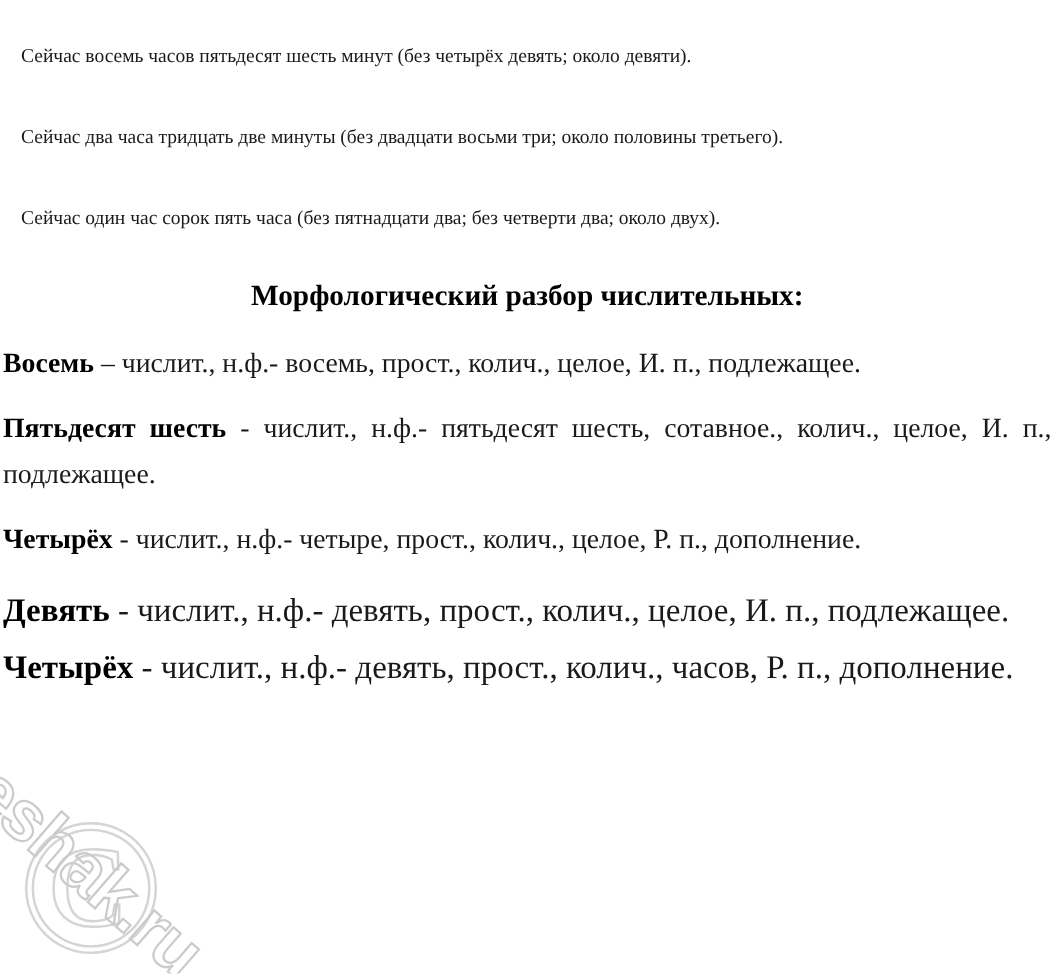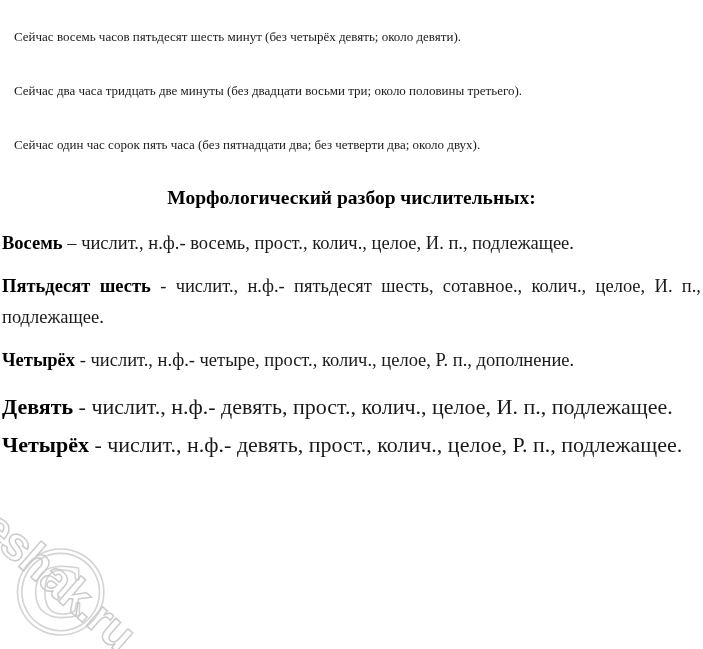--- a/index.html
+++ b/index.html
@@ -136,18 +136,18 @@
 
     <p class="entry entry-gap">
       <b>Четырёх</b><span> - </span><span>числит., н.ф.- четыре, прост., колич., целое, Р. п., дополнение.</span>
     </p>
 
     <p class="entry-compact">
       <b>Девять</b><span> - </span><span>числит., н.ф.- девять, прост., колич., целое, И. п., подлежащее.</span>
     </p>
 
     <p class="entry-compact">
-      <b>Четырёх</b><span> - </span><span>числит., н.ф.- девять, прост., колич., целое, Р. п., подлежащее.</span>
+      <b>Четырёх</b><span> - </span><span>числит., н.ф.- девять, прост., колич., часов, Р. п., дополнение.</span>
     </p>
 
 
   </div>
 </div>
 
 </body></html>

